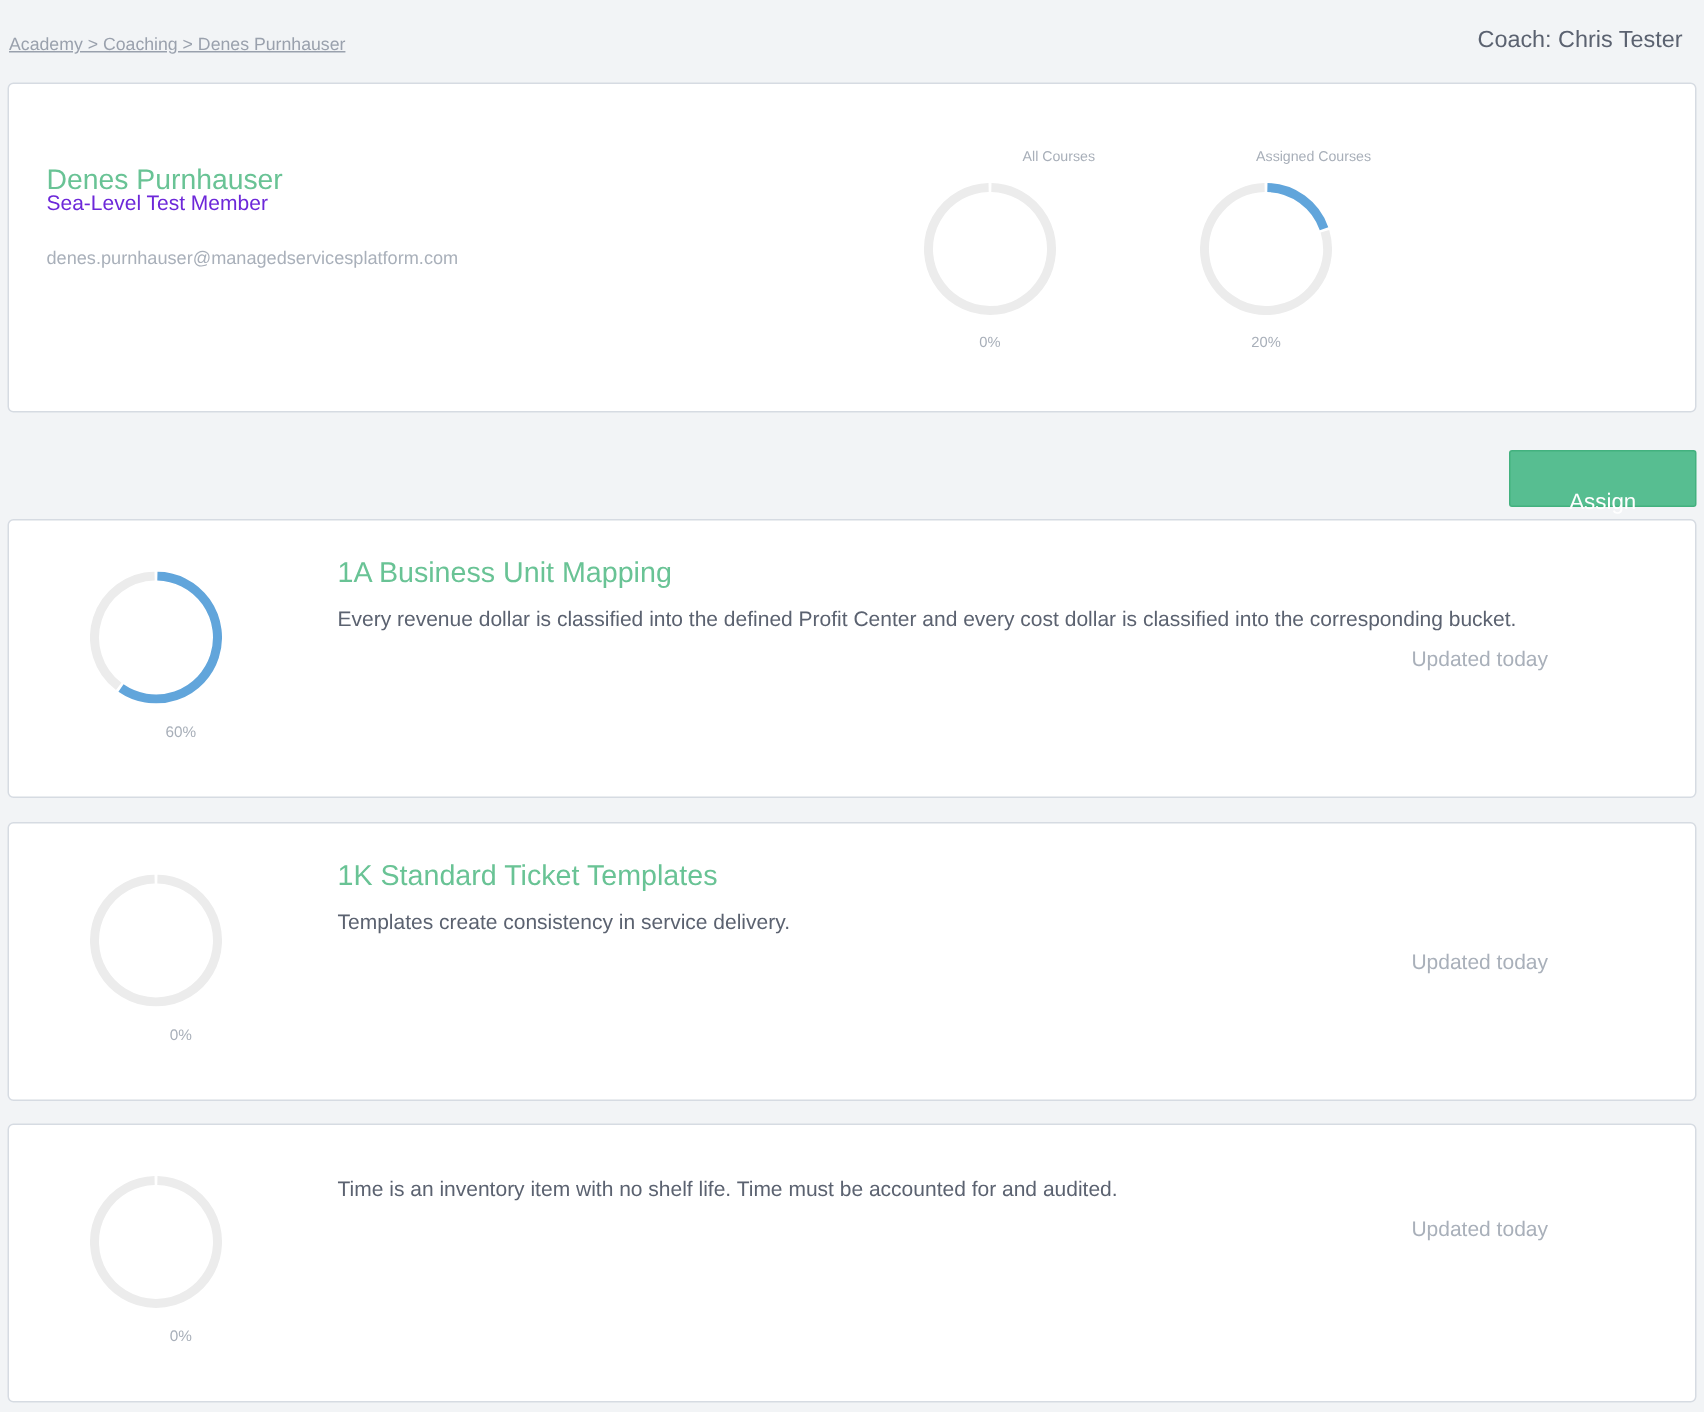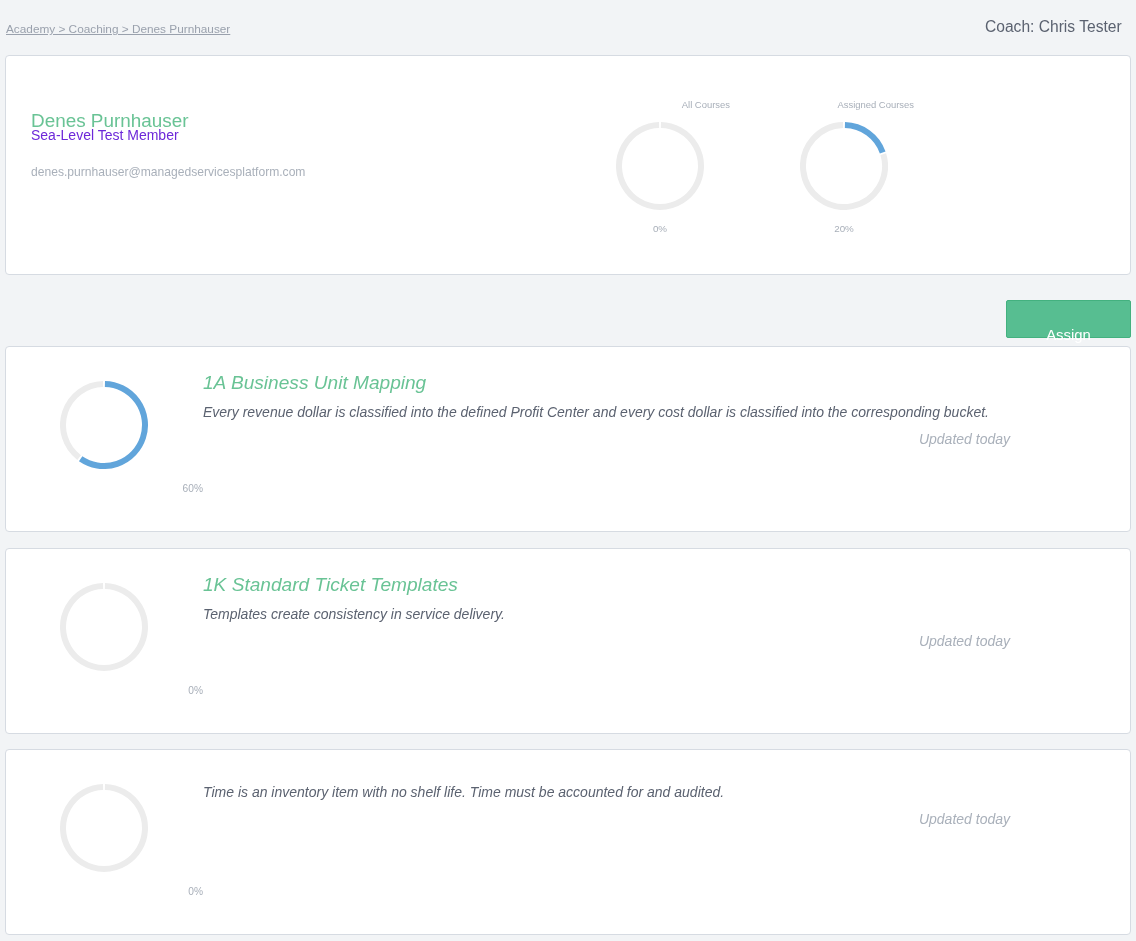--- a/index.html
+++ b/index.html
@@ -20,26 +20,26 @@
   .profile-name { position:absolute; left:25px; top:53px; font-size:18.9px; color:#69c395; line-height:23px; white-space:pre; }
   .profile-role { position:absolute; left:25px; top:70px; font-size:14px; color:#6d28d9; line-height:18px; white-space:pre; }
   .profile-email { position:absolute; left:25px; top:109px; font-size:12.1px; color:#a9b0ba; line-height:15px; white-space:pre; }
 
   .sum-chart { position:absolute; width:140px; }
   .sum-chart .cl { position:absolute; left:0; top:-2px; width:140px; text-align:right; font-size:9.45px; color:#a8afb9; line-height:12px; white-space:pre; }
   .sum-chart .cv { position:absolute; left:0; top:122px; width:140px; text-align:center; font-size:9.8px; color:#a8afb9; line-height:12px; white-space:pre; }
   .sum-chart .donut { position:absolute; left:26px; top:21px; display:block; }
 
   .course-card { left:5px; width:1126px; height:186px; }
-  .course-body { position:absolute; left:197px; top:24px; width:807px;font-style:italic; }
+  .course-body { position:absolute; left:219px; top:24px; width:807px; }
   .course-title { font-size:19.1px; color:#69c395; line-height:23px; white-space:pre; }
   .course-desc { margin-top:10px; font-size:14px; color:#5b6270; line-height:16px; }
   .course-updated { margin-top:12px; font-size:14px; color:#a9b0ba; line-height:15px; white-space:pre;text-align:right; }
   .course-donut { position:absolute; left:54px; top:34px; display:block; }
-  .course-pct { position:absolute; left:0; top:136px; width:197px; text-align:right; font-size:10.2px; color:#a8afb9; line-height:12px; white-space:pre; }
+  .course-pct { position:absolute; left:16px; top:136px; width:197px; text-align:center; font-size:10.2px; color:#a8afb9; line-height:12px; white-space:pre; }
 
   .assign-btn {
     position:absolute; left:1006px; top:300px; width:125px; height:38px;
     background:#57be91; border:1px solid #43b17f; border-radius:2px;
     color:#ffffff; font-size:14.9px; line-height:36px; text-align:center;
     font-family:"Liberation Sans", sans-serif;
     cursor:pointer; padding:16px;
   }
 </style>
 </head>

